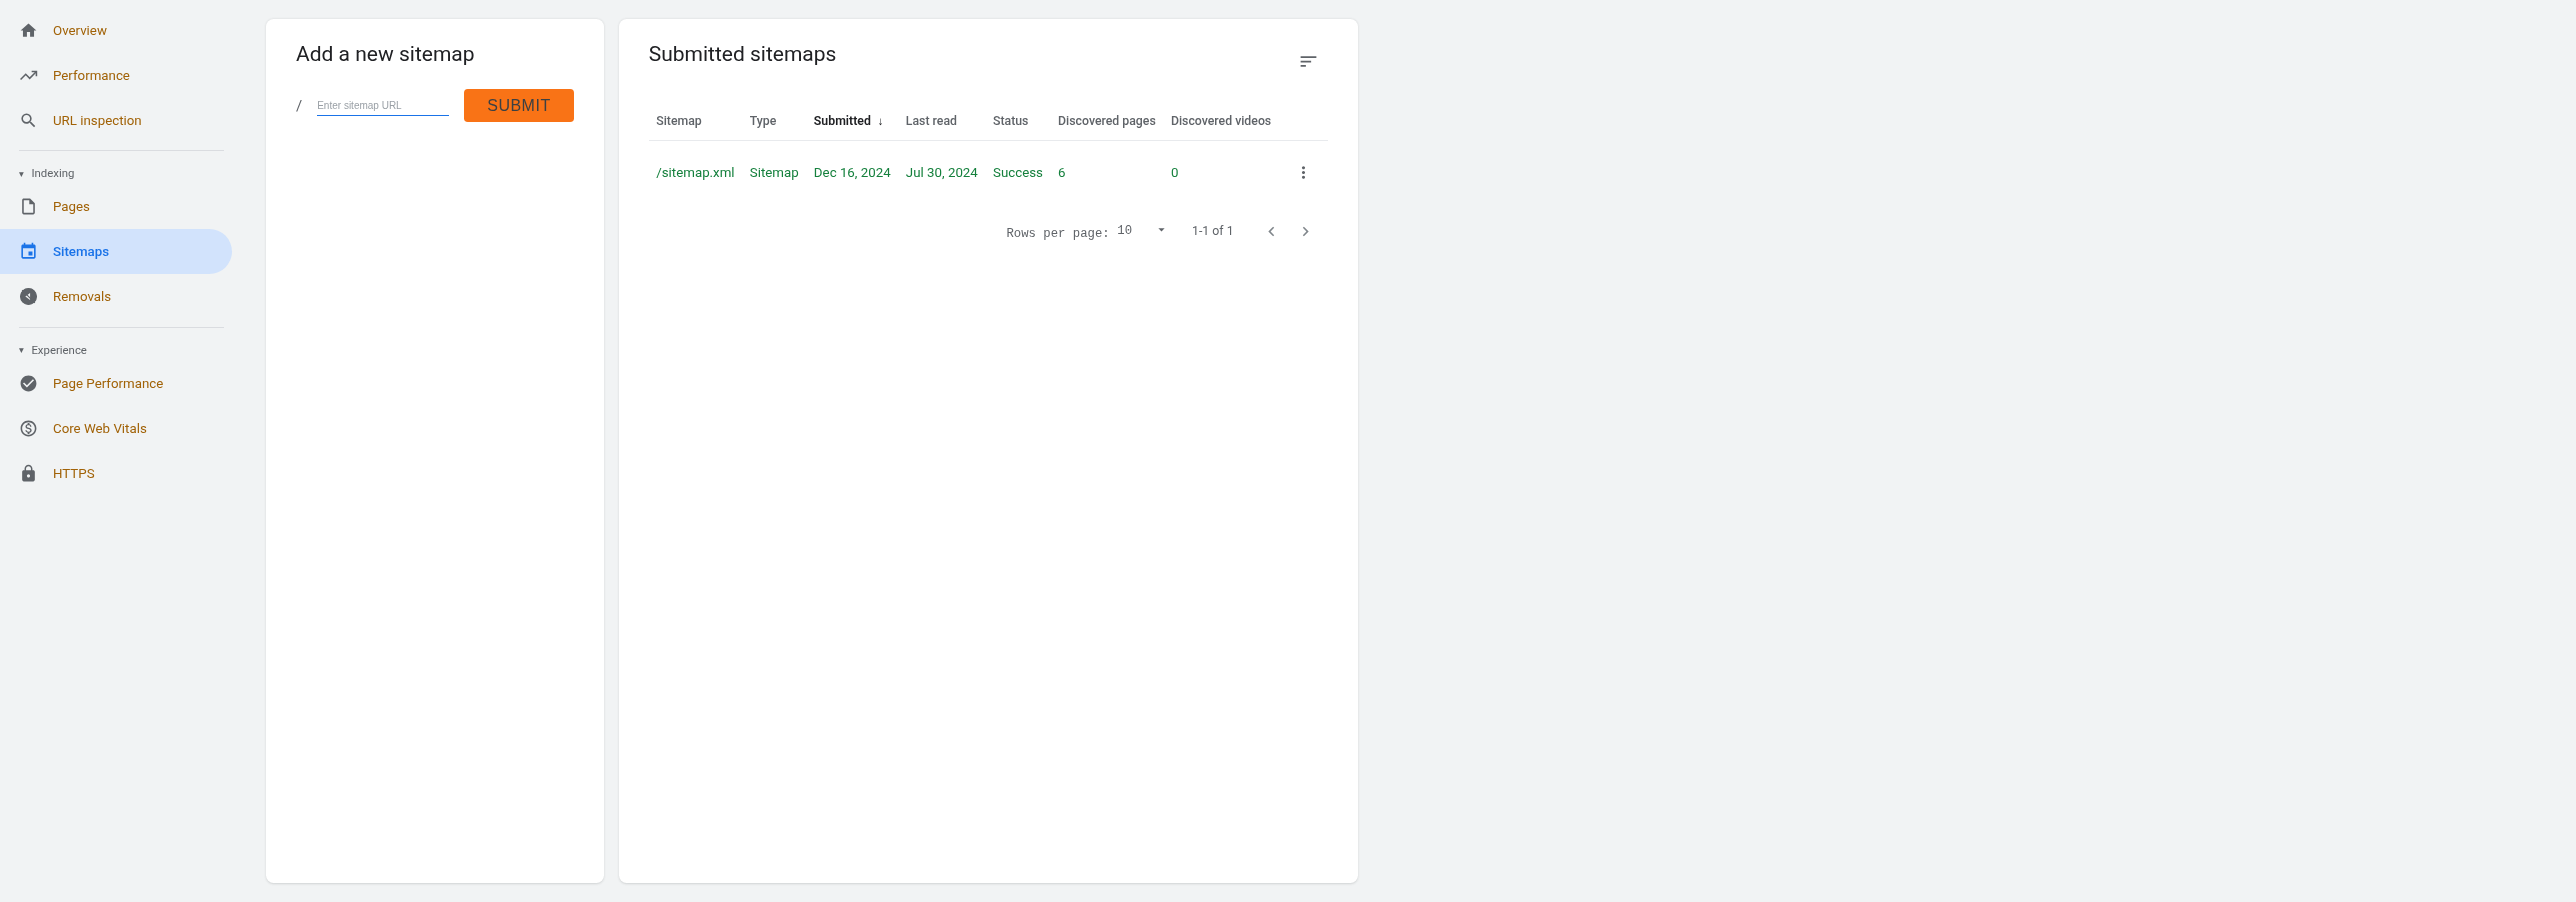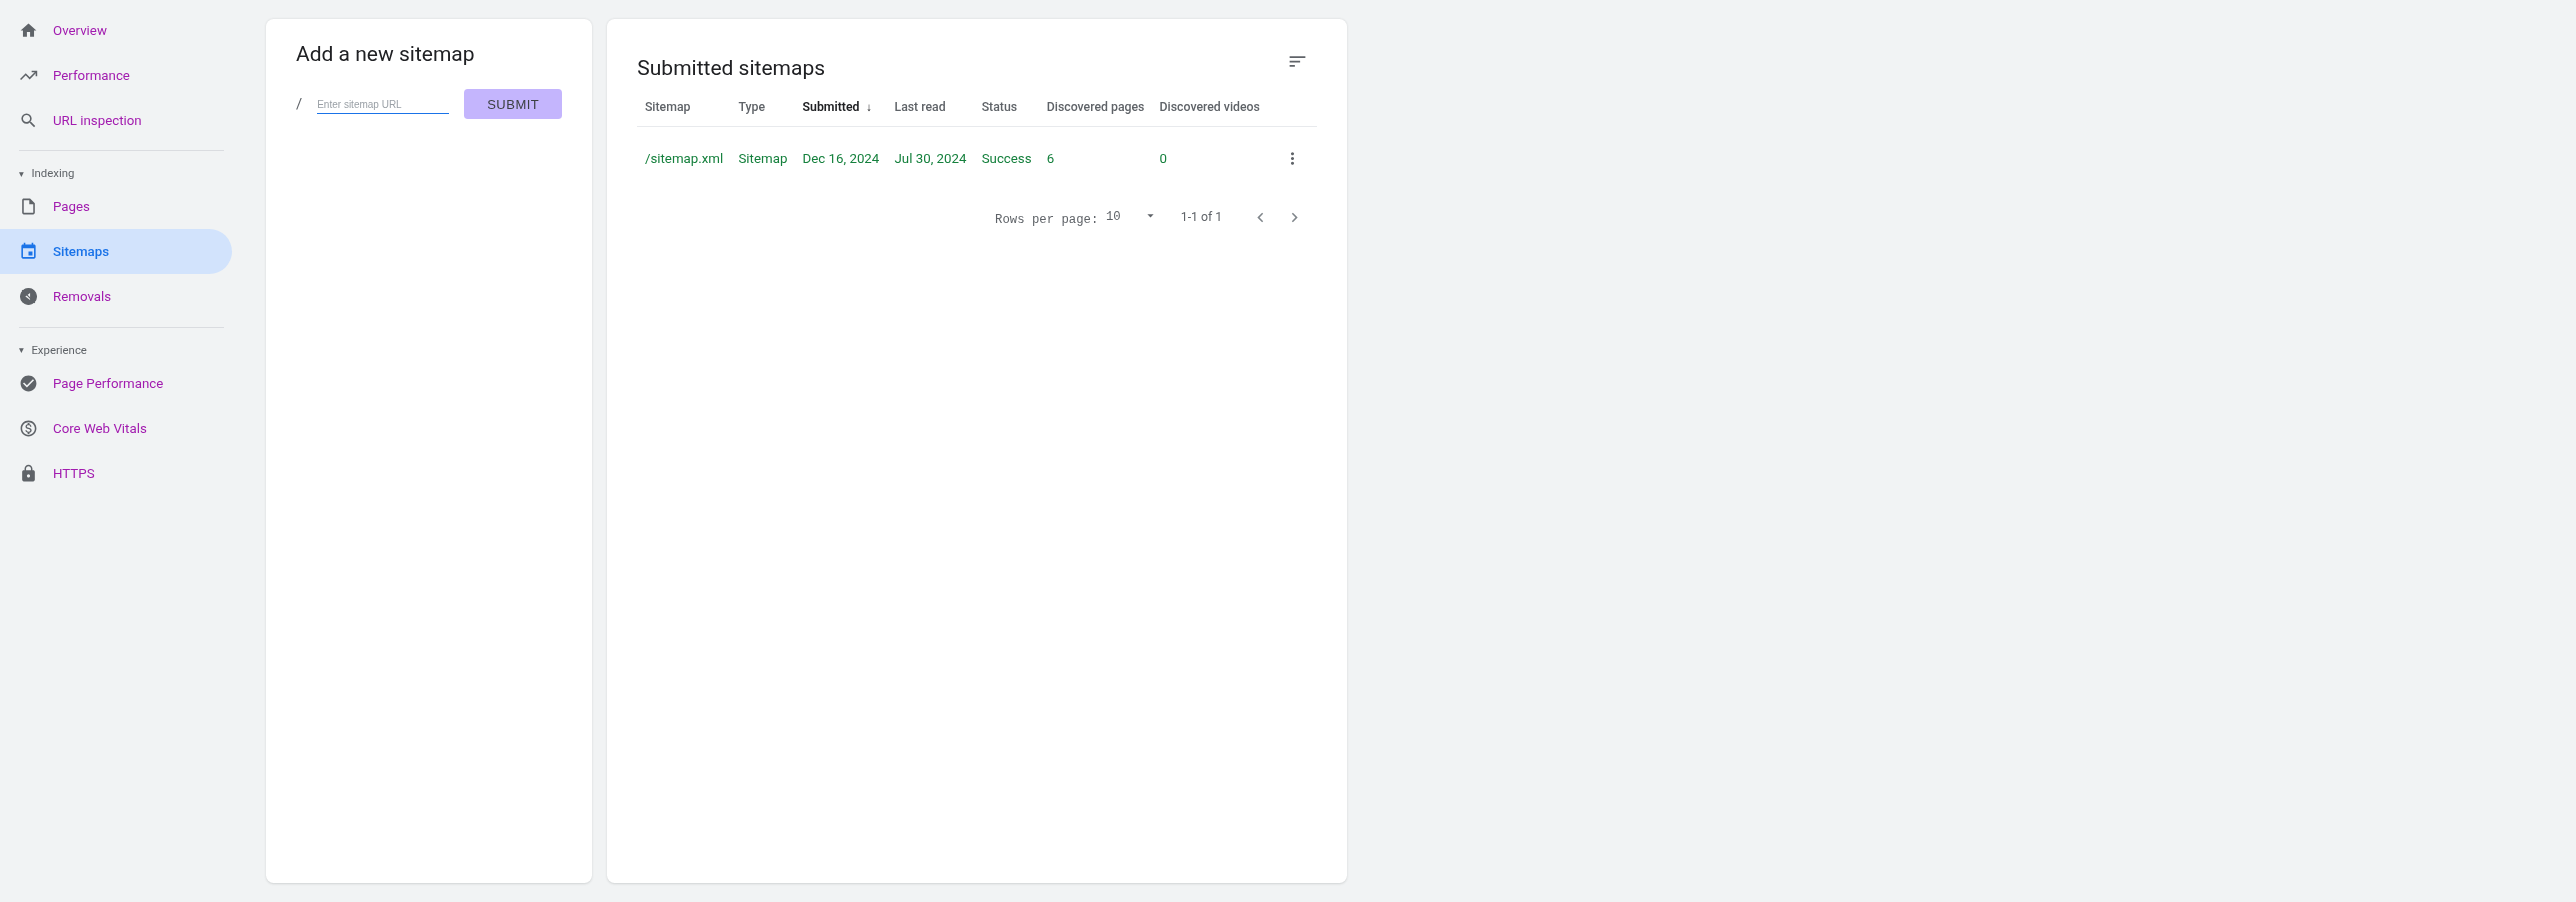--- a/index.html
+++ b/index.html
@@ -24,21 +24,21 @@
 
     .sidebar-item {
       display: flex;
       align-items: center;
       padding: 9.5px 15px 9.5px 19px;
       cursor: pointer;
       border-radius: 0 23px 23px 0;
       margin-right: 11.4px;
       gap: 15px;
       height: 45px;
-      color: #a21caf;
+      color: #a16207;
       font-size: 13.3px;
     }
     .sidebar-item.active {
       background: #d2e3fc;
       color: #1a73e8;
       font-weight: 500;
     }
     .sidebar-item .icon {
       width: 19px;
       height: 19px;
@@ -121,37 +121,37 @@
       color: #be185d;
       padding: 3.8px 0;
       background: transparent;
       caret-color: #1a73e8;
     }
     .url-input::placeholder {
       color: #9aa0a6;
     }
     .submit-btn {
       padding: 7.6px 23px;
-      background: #c4b5fd;
+      background: #f97316;
       border: none;
       border-radius: 3.8px;
-      font-size: 13px;
+      font-size: 16px;
       font-weight: 500;
       color: #3c4043;
       cursor: pointer;
       letter-spacing: 0.5px;
       text-transform: uppercase;
     }
 
     
     .submitted-card .card-header {
       display: flex;
-      align-items: flex-end;
+      align-items: flex-start;
       justify-content: space-between;
-      margin-bottom: 9px;
+      margin-bottom: 23px;
     }
 
     .filter-icon {
       cursor: pointer;
       color: #5f6368;
       display: flex;
       align-items: center;
       justify-content: center;
       width: 38px;
       height: 38px;

